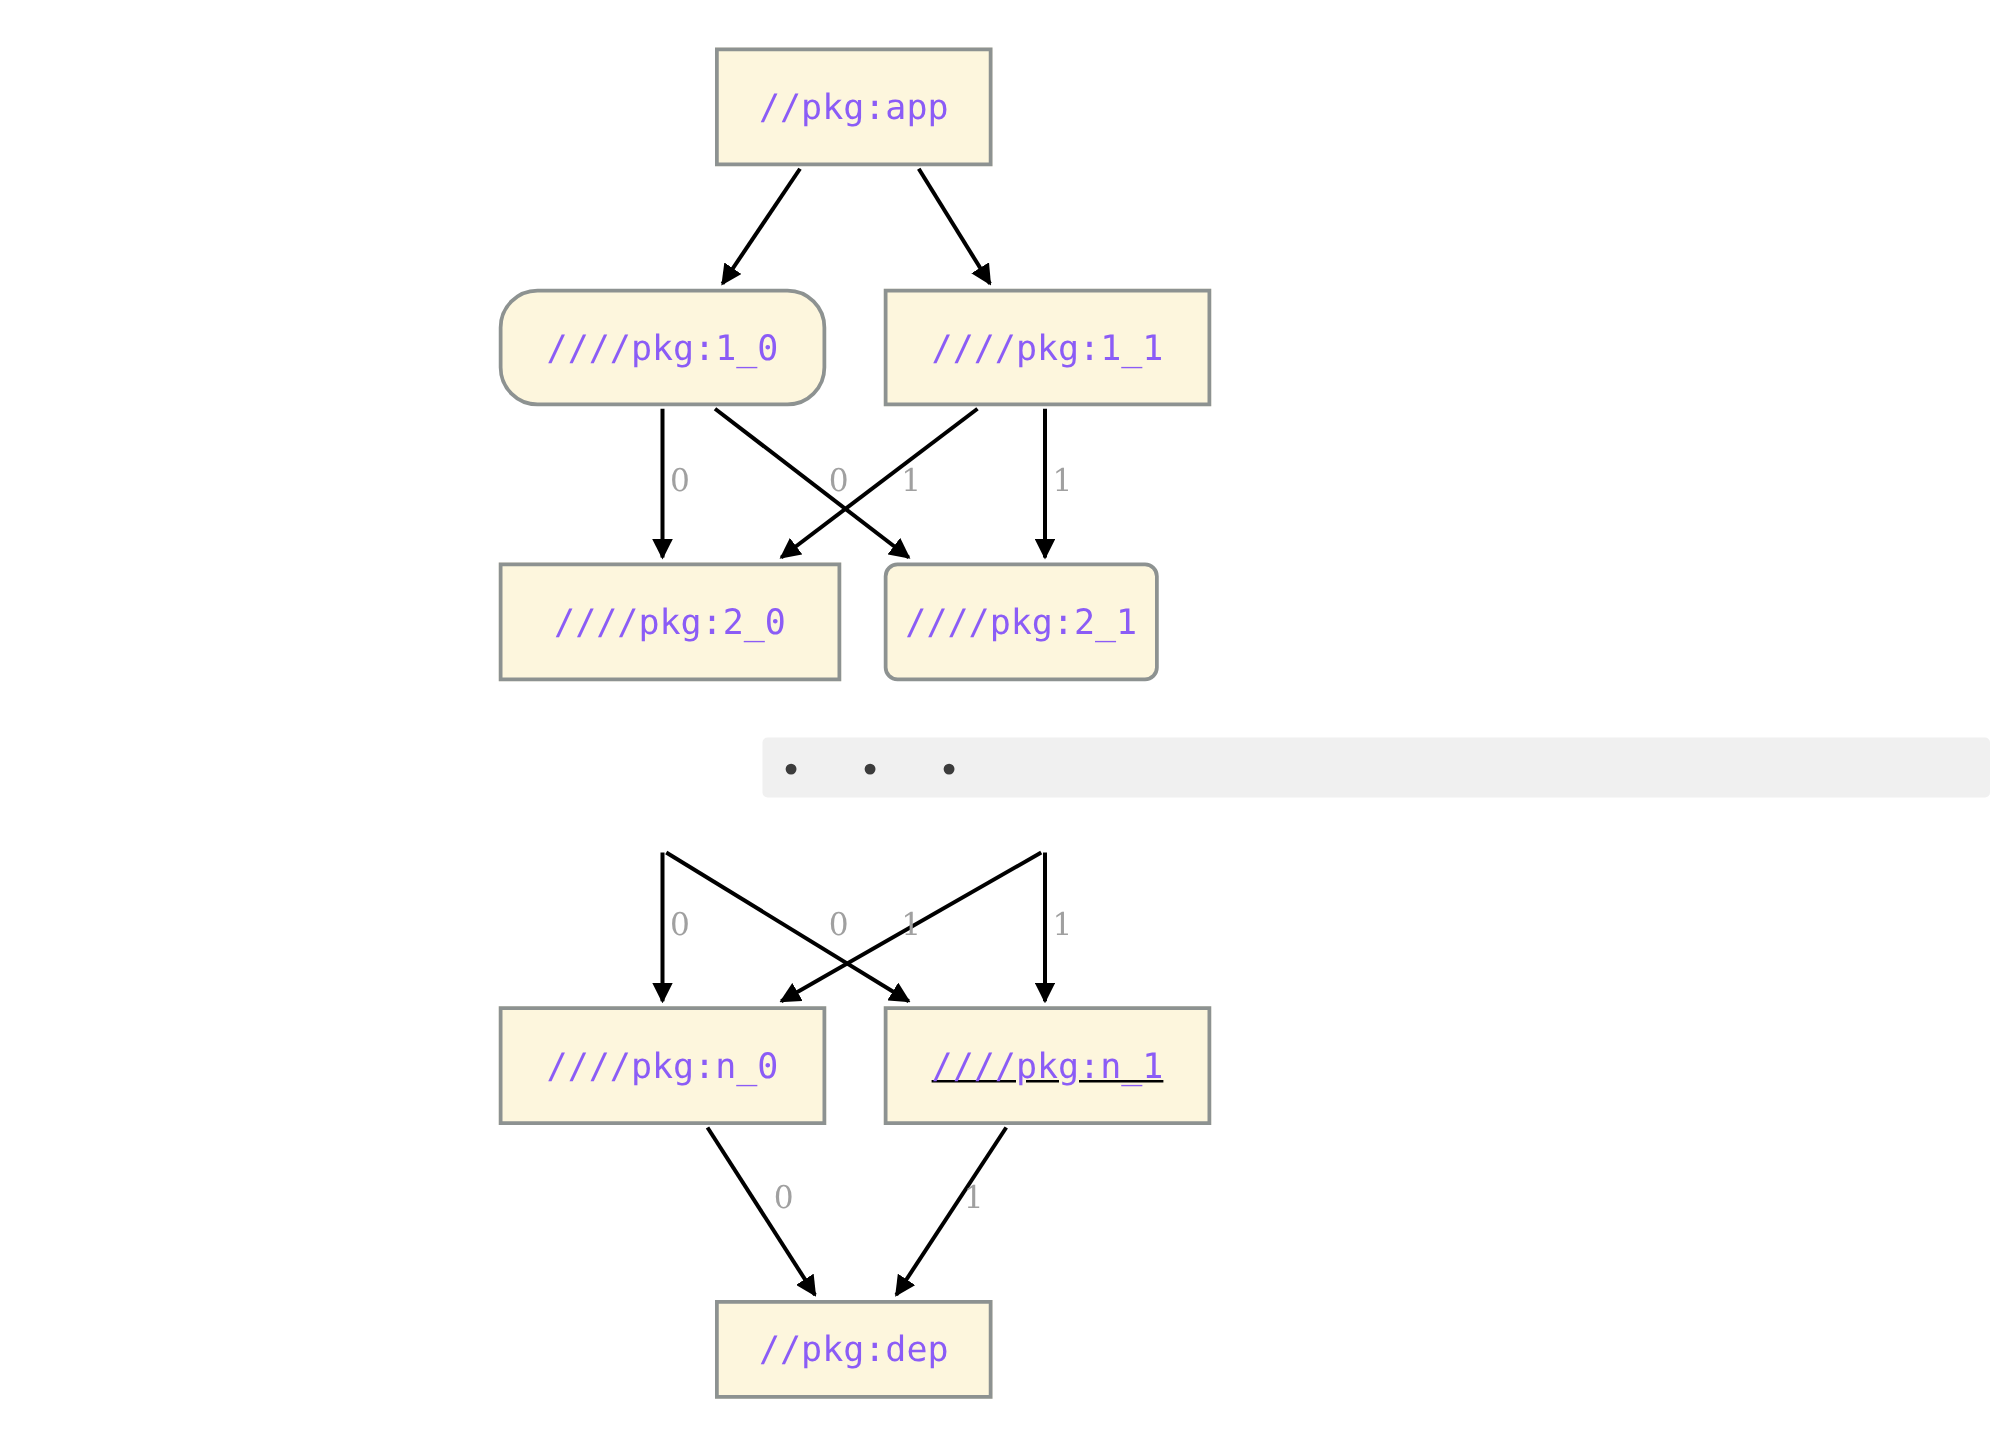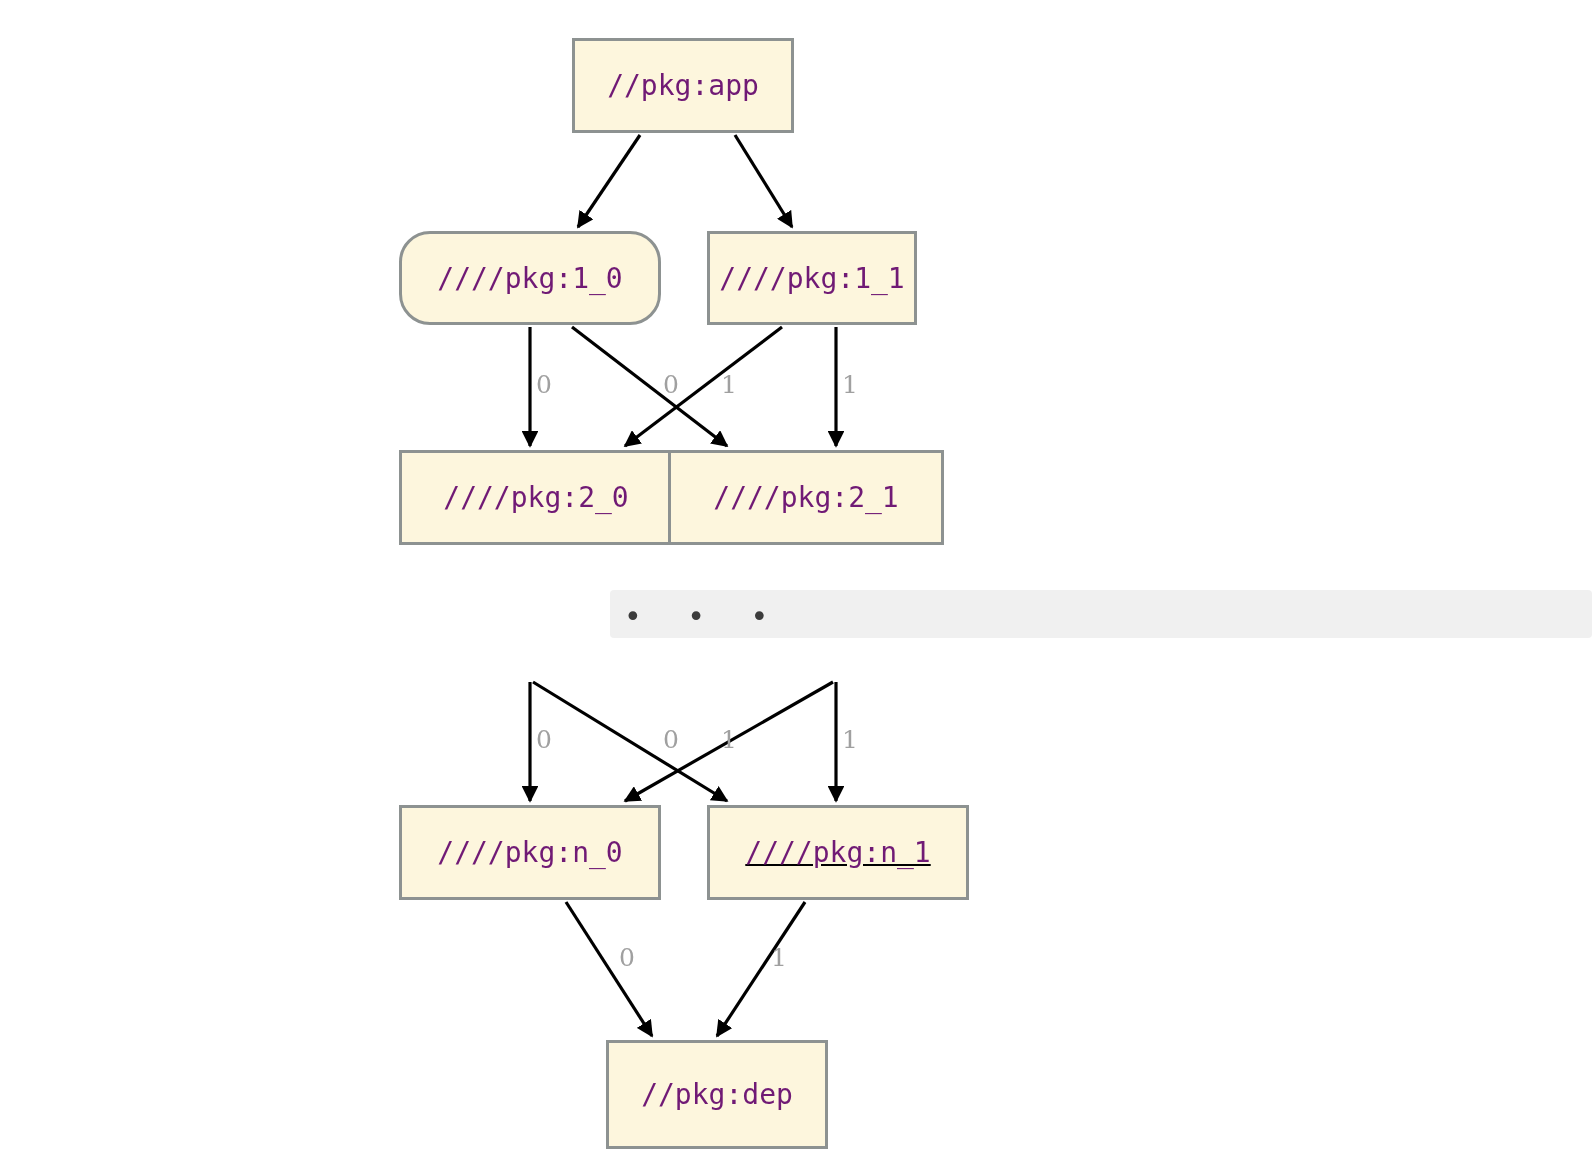--- a/index.html
+++ b/index.html
@@ -25,21 +25,21 @@
     box-sizing: border-box;
     background: #fdf6dd;
     border: 3px solid #8d9291;
     display: flex;
     align-items: center;
     justify-content: center;
   }
   .node-label {
     font-family: "DejaVu Sans Mono", monospace;
     font-size: 28px;
-    color: #701a75;
+    color: #8b5cf6;
     letter-spacing: 0px;
     white-space: nowrap;
   }
   .edge-label {
     position: absolute;
     font-family: "DejaVu Serif", serif;
     font-size: 25px;
     color: #a0a0a0;
     white-space: nowrap;
     line-height: 1;
@@ -96,36 +96,36 @@
       </g>
   </svg>
 
   <div id="nodes-layer">
       <div class="node-box" style="left: 572px; top: 38px; width: 222px; height: 95px; background: rgb(253, 246, 221); border-color: rgb(141, 146, 145);">
         <span class="node-label">//pkg:app</span>
       </div>
       <div class="node-box" style="left: 399px; top: 231px; width: 262px; height: 94px; background: rgb(253, 246, 221); border-color: rgb(141, 146, 145); border-radius: 31px;">
         <span class="node-label">////pkg:1_0</span>
       </div>
-      <div class="node-box" style="left: 707px; top: 231px; width: 210px; height: 94px; background: rgb(253, 246, 221); border-color: rgb(141, 146, 145);">
+      <div class="node-box" style="left: 707px; top: 231px; width: 262px; height: 94px; background: rgb(253, 246, 221); border-color: rgb(141, 146, 145);">
         <span class="node-label">////pkg:1_1</span>
       </div>
       <div class="node-box" style="left: 399px; top: 450px; width: 274px; height: 95px; background: rgb(253, 246, 221); border-color: rgb(141, 146, 145);">
         <span class="node-label">////pkg:2_0</span>
       </div>
-      <div class="node-box" style="left: 668px; top: 450px; width: 276px; height: 95px; background: rgb(253, 246, 221); border-color: rgb(141, 146, 145);">
+      <div class="node-box" style="left: 707px; top: 450px; width: 220px; height: 95px; background: rgb(253, 246, 221); border-color: rgb(141, 146, 145); border-radius: 11px;">
         <span class="node-label">////pkg:2_1</span>
       </div>
       <div class="node-box" style="left: 399px; top: 805px; width: 262px; height: 95px; background: rgb(253, 246, 221); border-color: rgb(141, 146, 145);">
         <span class="node-label">////pkg:n_0</span>
       </div>
       <div class="node-box" style="left: 707px; top: 805px; width: 262px; height: 95px; background: rgb(253, 246, 221); border-color: rgb(141, 146, 145); text-decoration: underline;">
         <span class="node-label">////pkg:n_1</span>
       </div>
-      <div class="node-box" style="left: 572px; top: 1040px; width: 222px; height: 109px; background: rgb(253, 246, 221); border-color: rgb(141, 146, 145); margin-left: 34px;">
+      <div class="node-box" style="left: 572px; top: 1040px; width: 222px; height: 79px; background: rgb(253, 246, 221); border-color: rgb(141, 146, 145);">
         <span class="node-label">//pkg:dep</span>
       </div>
     </div>
 
   <div id="edge-labels-layer">
       <span class="edge-label" style="left: 536px; top: 372px; color: rgb(160, 160, 160);">0</span>
       <span class="edge-label" style="left: 663px; top: 372px; color: rgb(160, 160, 160);">0</span>
       <span class="edge-label" style="left: 721px; top: 372px; color: rgb(160, 160, 160);">1</span>
       <span class="edge-label" style="left: 842px; top: 372px; color: rgb(160, 160, 160);">1</span>
       <span class="edge-label" style="left: 536px; top: 727px; color: rgb(160, 160, 160);">0</span>

